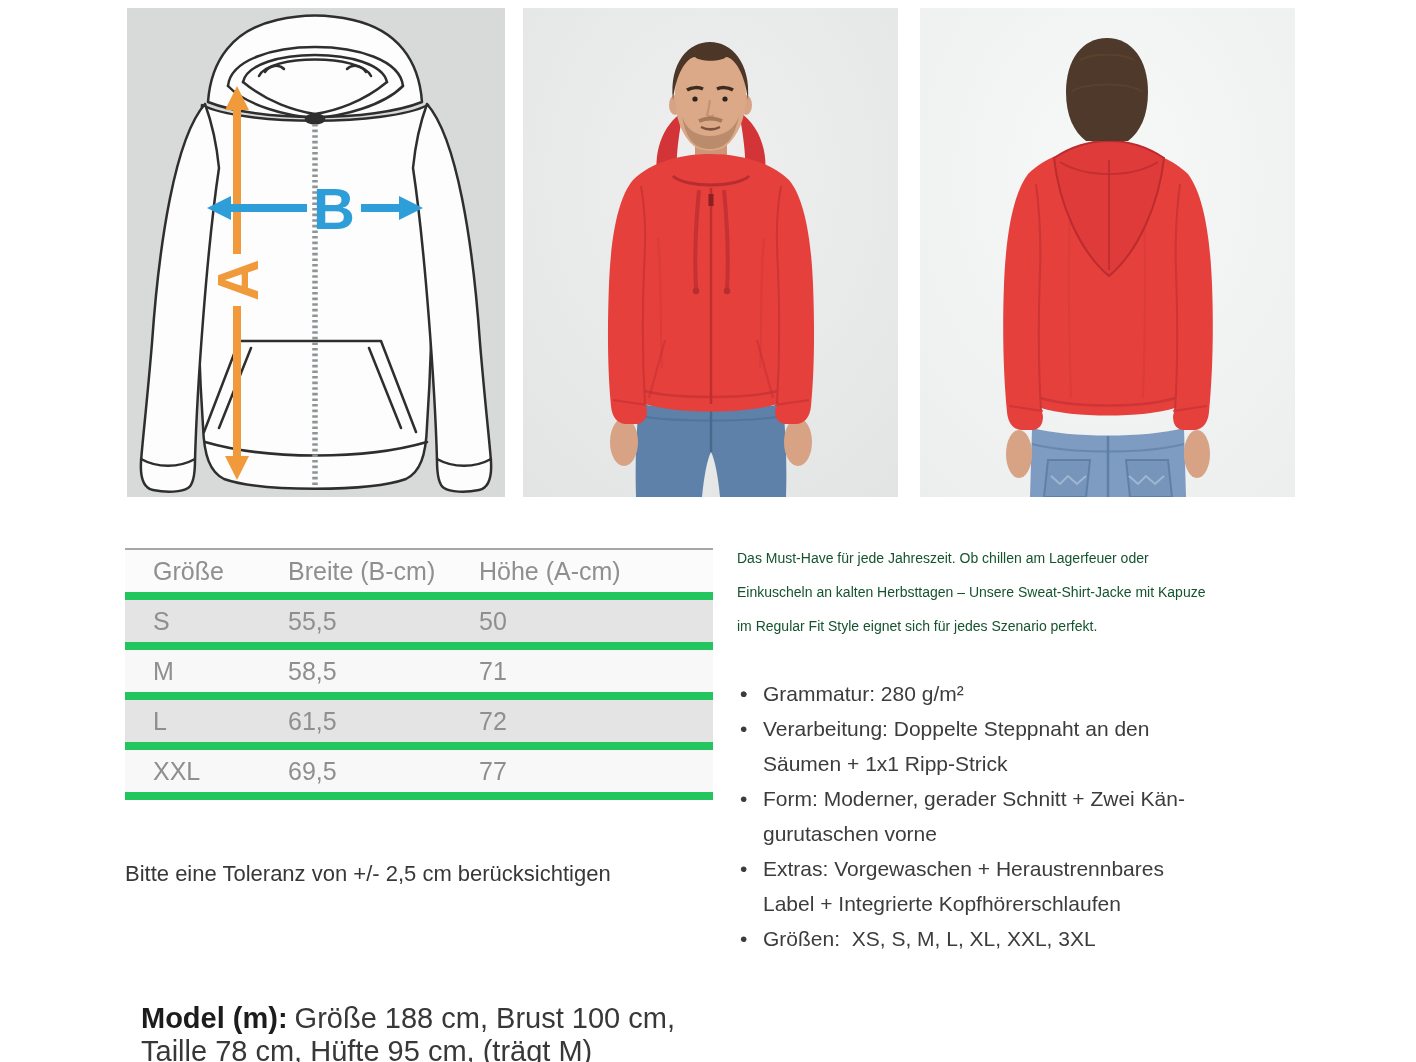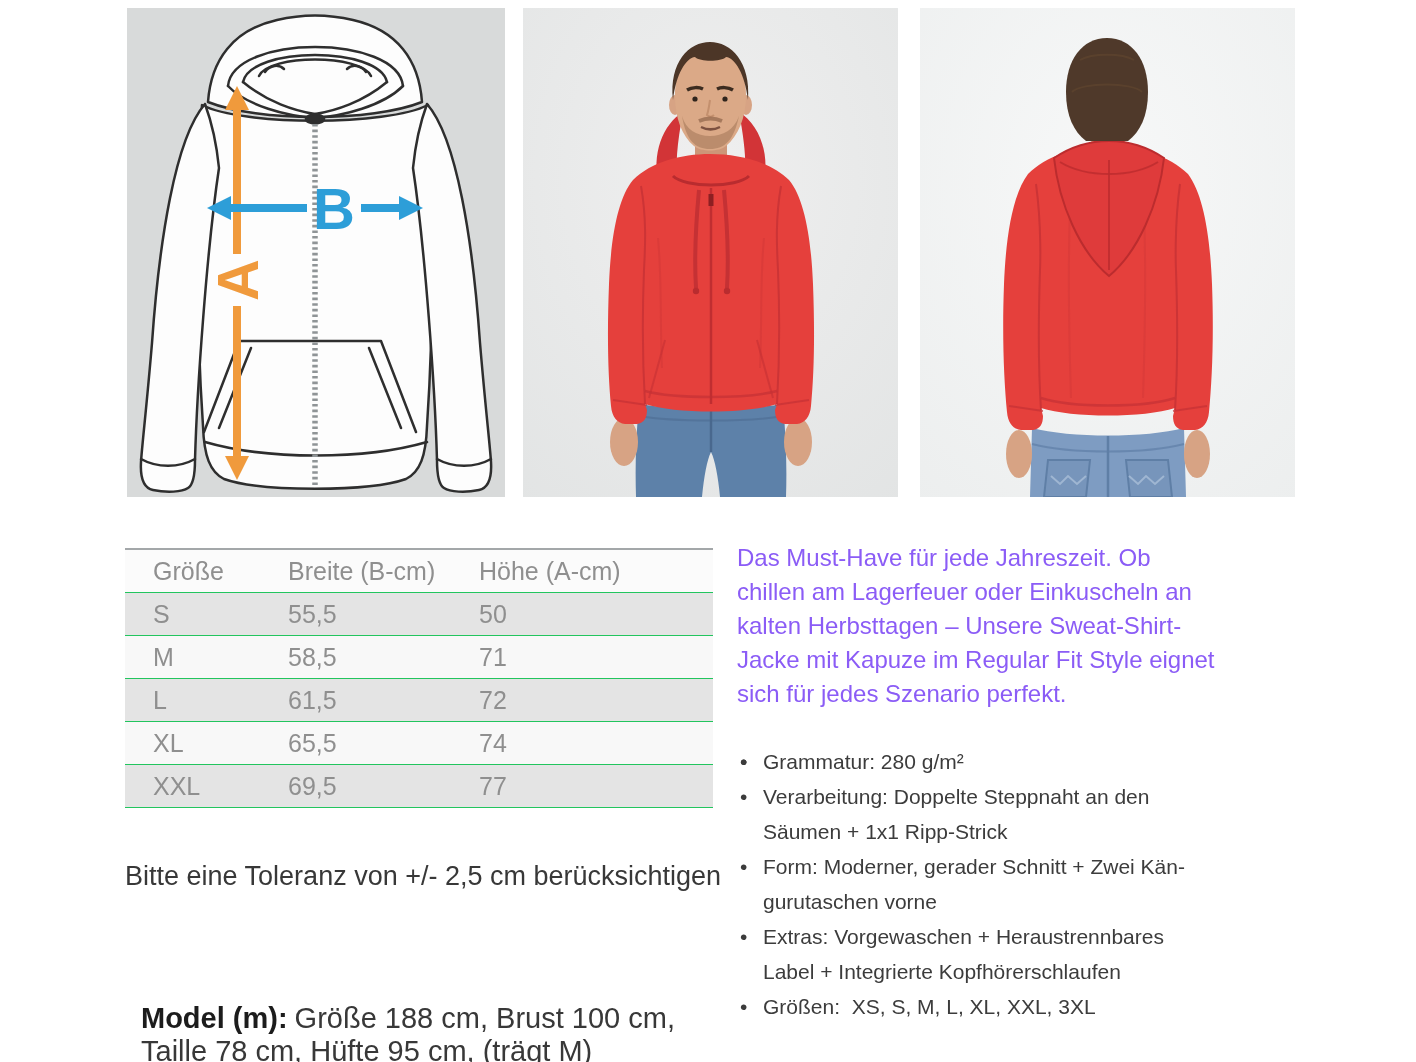--- a/index.html
+++ b/index.html
@@ -11,35 +11,35 @@
   #diagram-panel{left:127px;width:378px;}
   #photo-front-panel{left:523px;width:375px;}
   #photo-back-panel{left:920px;width:375px;}
   .panel svg{display:block;width:100%;height:100%;}
 
   
   .table-wrap{position:absolute;left:125px;top:548px;width:588px;}
   table.size-table{width:100%;border-collapse:collapse;table-layout:fixed;border-top:2px solid #a3a7a9;}
   .size-table col.c1{width:163px;} .size-table col.c2{width:191px;} .size-table col.c3{width:234px;}
   .size-table th,.size-table td{height:42px;font-weight:400;text-align:left;font-size:25px;color:#8f8f8f;
-    padding:0;vertical-align:middle;border-bottom:1px solid #22c55e;}
+    padding:0;vertical-align:middle;border-bottom:8px solid #22c55e;}
   .size-table th:first-child,.size-table td:first-child{padding-left:28px;}
   .size-table thead tr{background:#fbfbfb;}
   .size-table tbody tr:nth-child(odd){background:#e4e4e4;}
   .size-table tbody tr:nth-child(even){background:#f8f8f8;}
 
   .tolerance{position:absolute;left:125px;top:861px;width:660px;margin:0;
-    font-size:27px;color:#383838;}
+    font-size:22px;color:#383838;}
   .model-info{position:absolute;left:125px;top:986px;width:560px;margin:16px;
     font-size:29px;line-height:33px;color:#383838;}
   .model-info strong{color:#1c1c1c;margin-right:7px;}
 
   
   .desc{position:absolute;left:737px;top:541px;width:482px;}
-  .desc p.intro{margin:0;font-size:24px;line-height:34px;color:#8b5cf6;}
+  .desc p.intro{margin:0;font-size:14px;line-height:34px;color:#14532d;}
   ul.features{list-style:none;margin:33px 0 0 0;padding:0;font-size:21px;line-height:35px;color:#3c3c3c;}
   ul.features li{position:relative;padding-left:26px;}
   ul.features .marker{position:absolute;left:3px;top:0;}
   ul.features .b-text{white-space:pre-wrap;-webkit-hyphens:manual;hyphens:manual;}
 </style>
 </head>
 <body>
 
 <div class="page">
 
@@ -236,25 +236,20 @@
           <td>M</td>
           <td>58,5</td>
           <td>71</td>
         </tr>
         <tr>
           <td>L</td>
           <td>61,5</td>
           <td>72</td>
         </tr>
         <tr>
-          <td>XL</td>
-          <td>65,5</td>
-          <td>74</td>
-        </tr>
-        <tr>
           <td>XXL</td>
           <td>69,5</td>
           <td>77</td>
         </tr>
       </tbody>
     </table>
   </div>
 
   <p class="tolerance">Bitte eine Toleranz von +/- 2,5 cm berücksichtigen</p>
 

